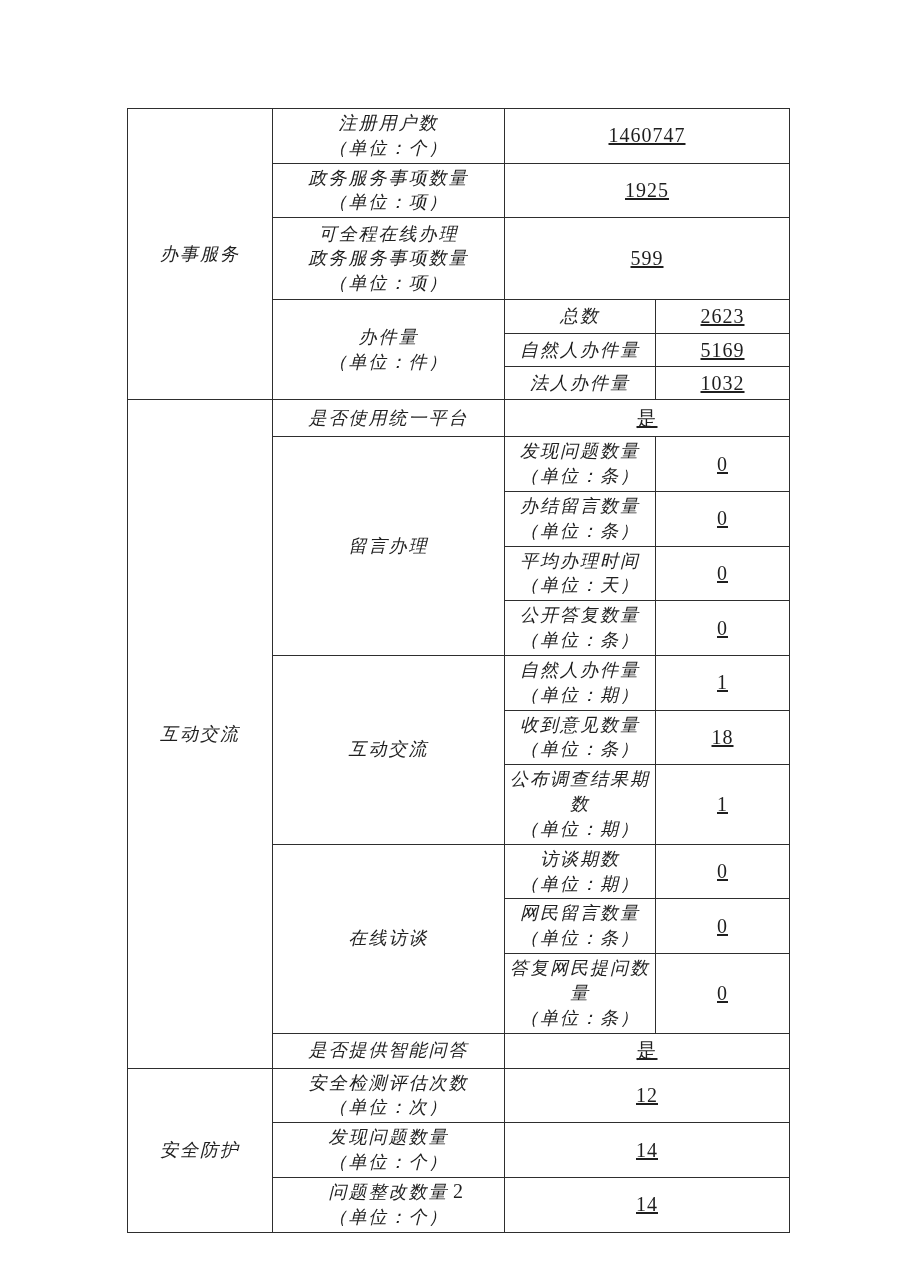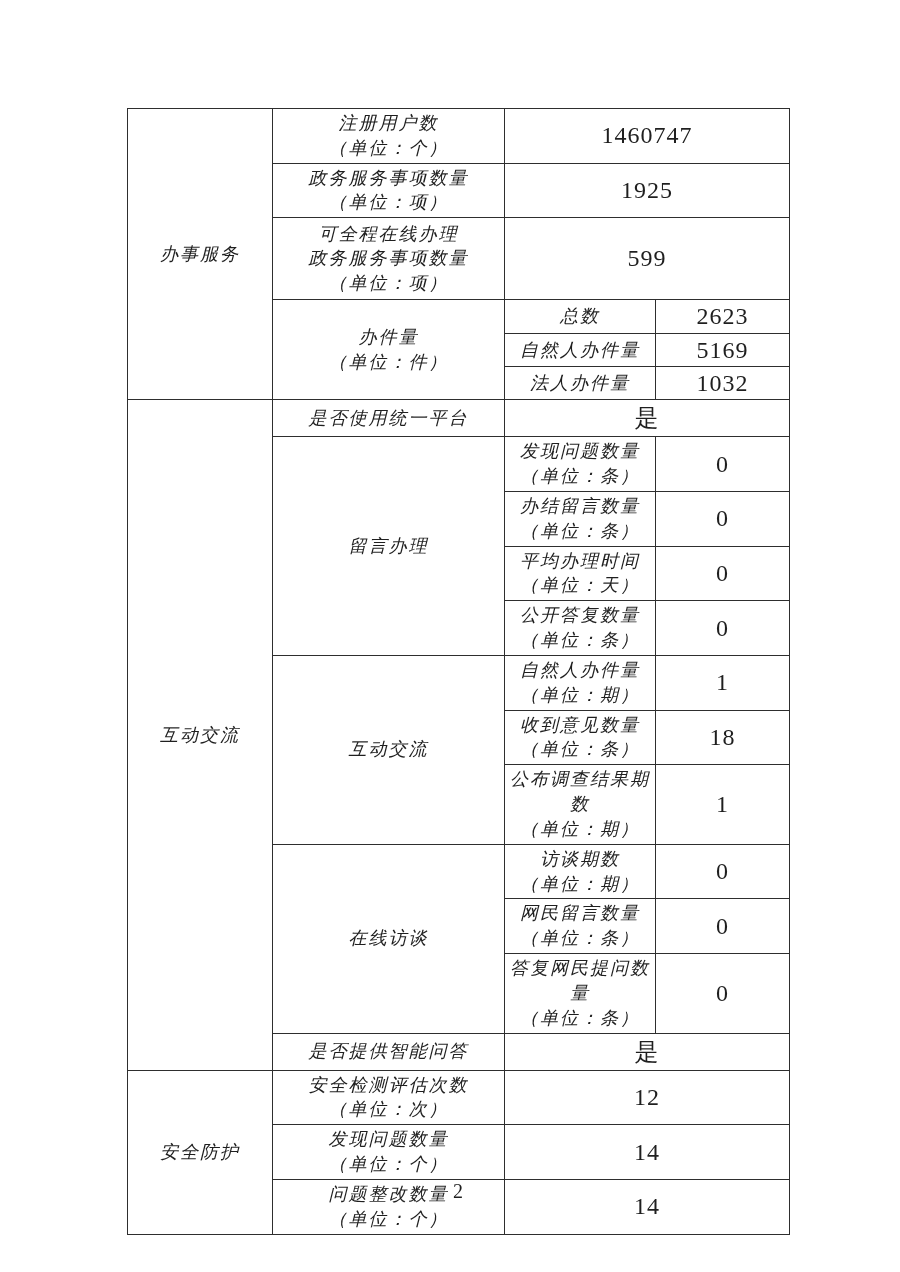--- a/index.html
+++ b/index.html
@@ -36,22 +36,23 @@
     letter-spacing: 2px;
     line-height: 1.38;
     white-space: pre-line;
     font-style: italic;
   }
   td.cat-top {
     vertical-align: top;
     padding-top: 7px;
   }
   td.val, td.subval {
-    font-size: 24px;
+    font-size: 20px;
     letter-spacing: 1px;
+    text-decoration: underline;
   }
   .page-number {
     position: absolute;
     top: 1180px;
     left: 0;
     width: 916px; 
     text-align: center;
     font-size: 20px;
   }
 </style>

